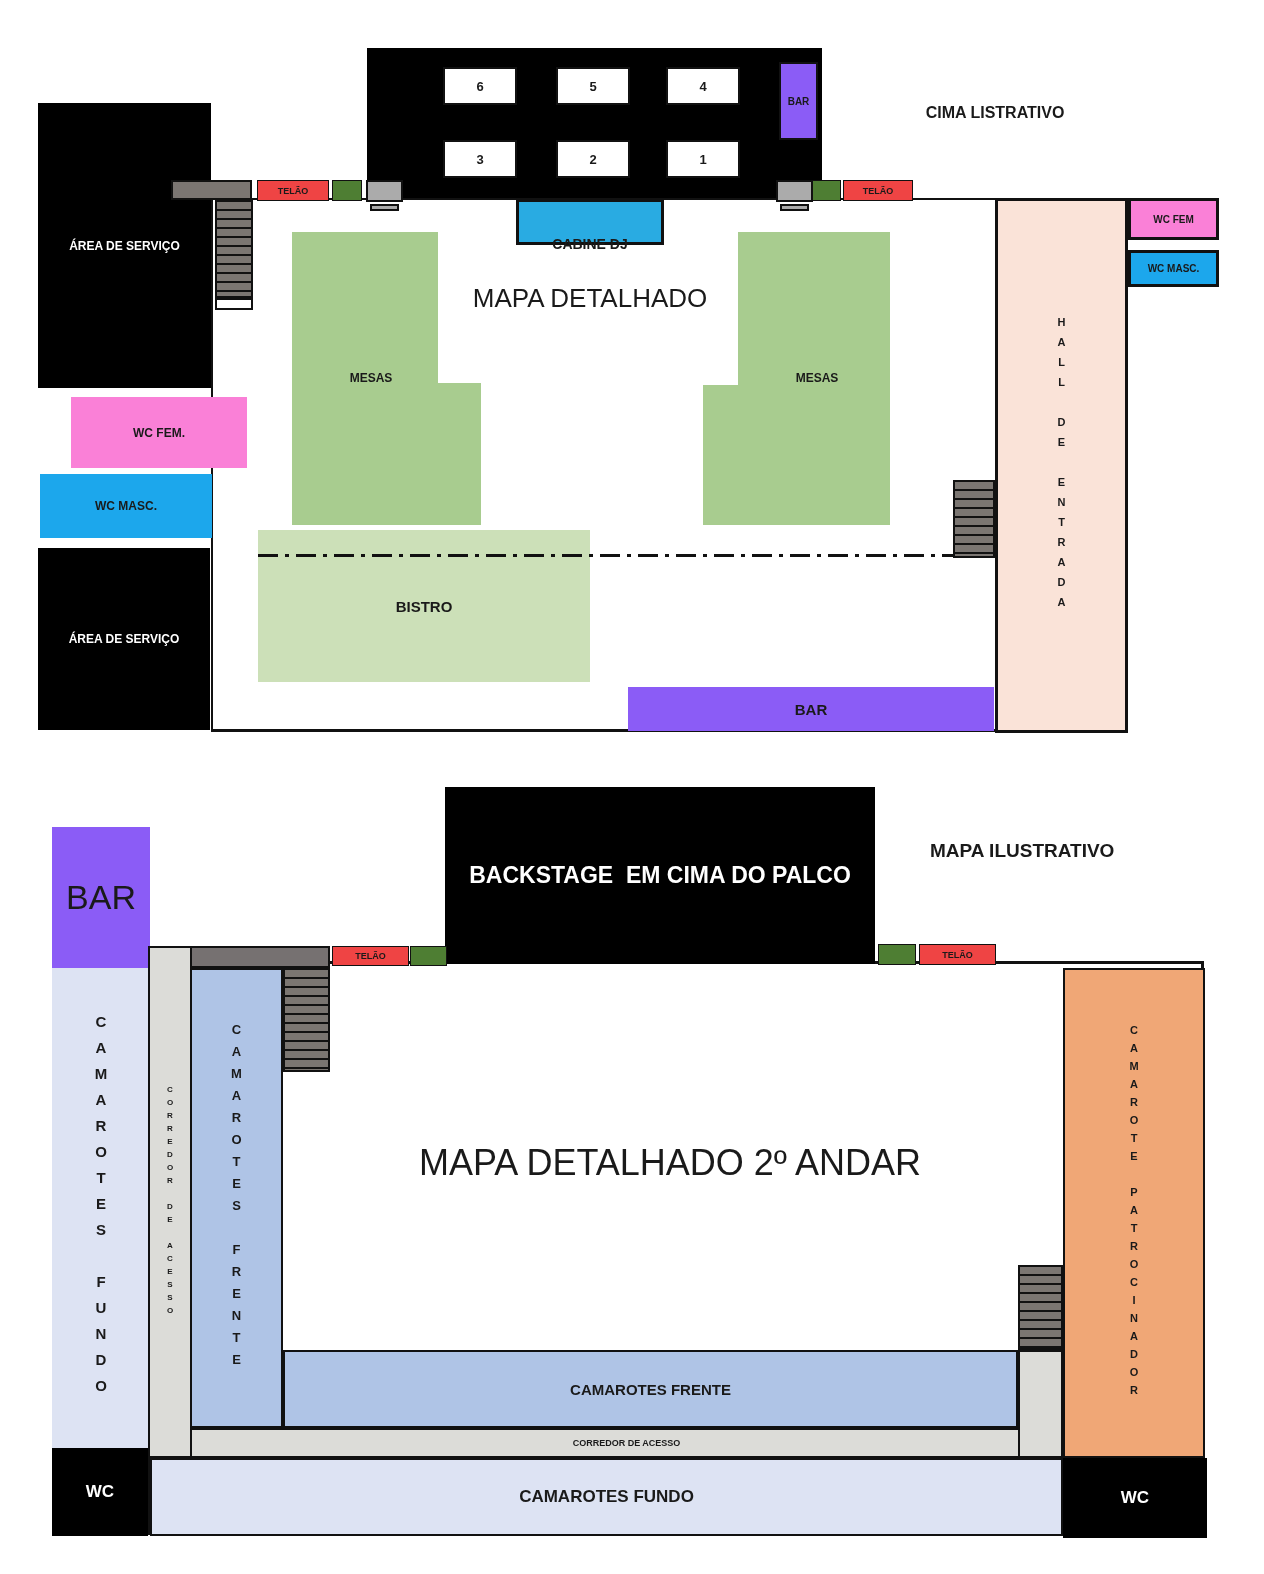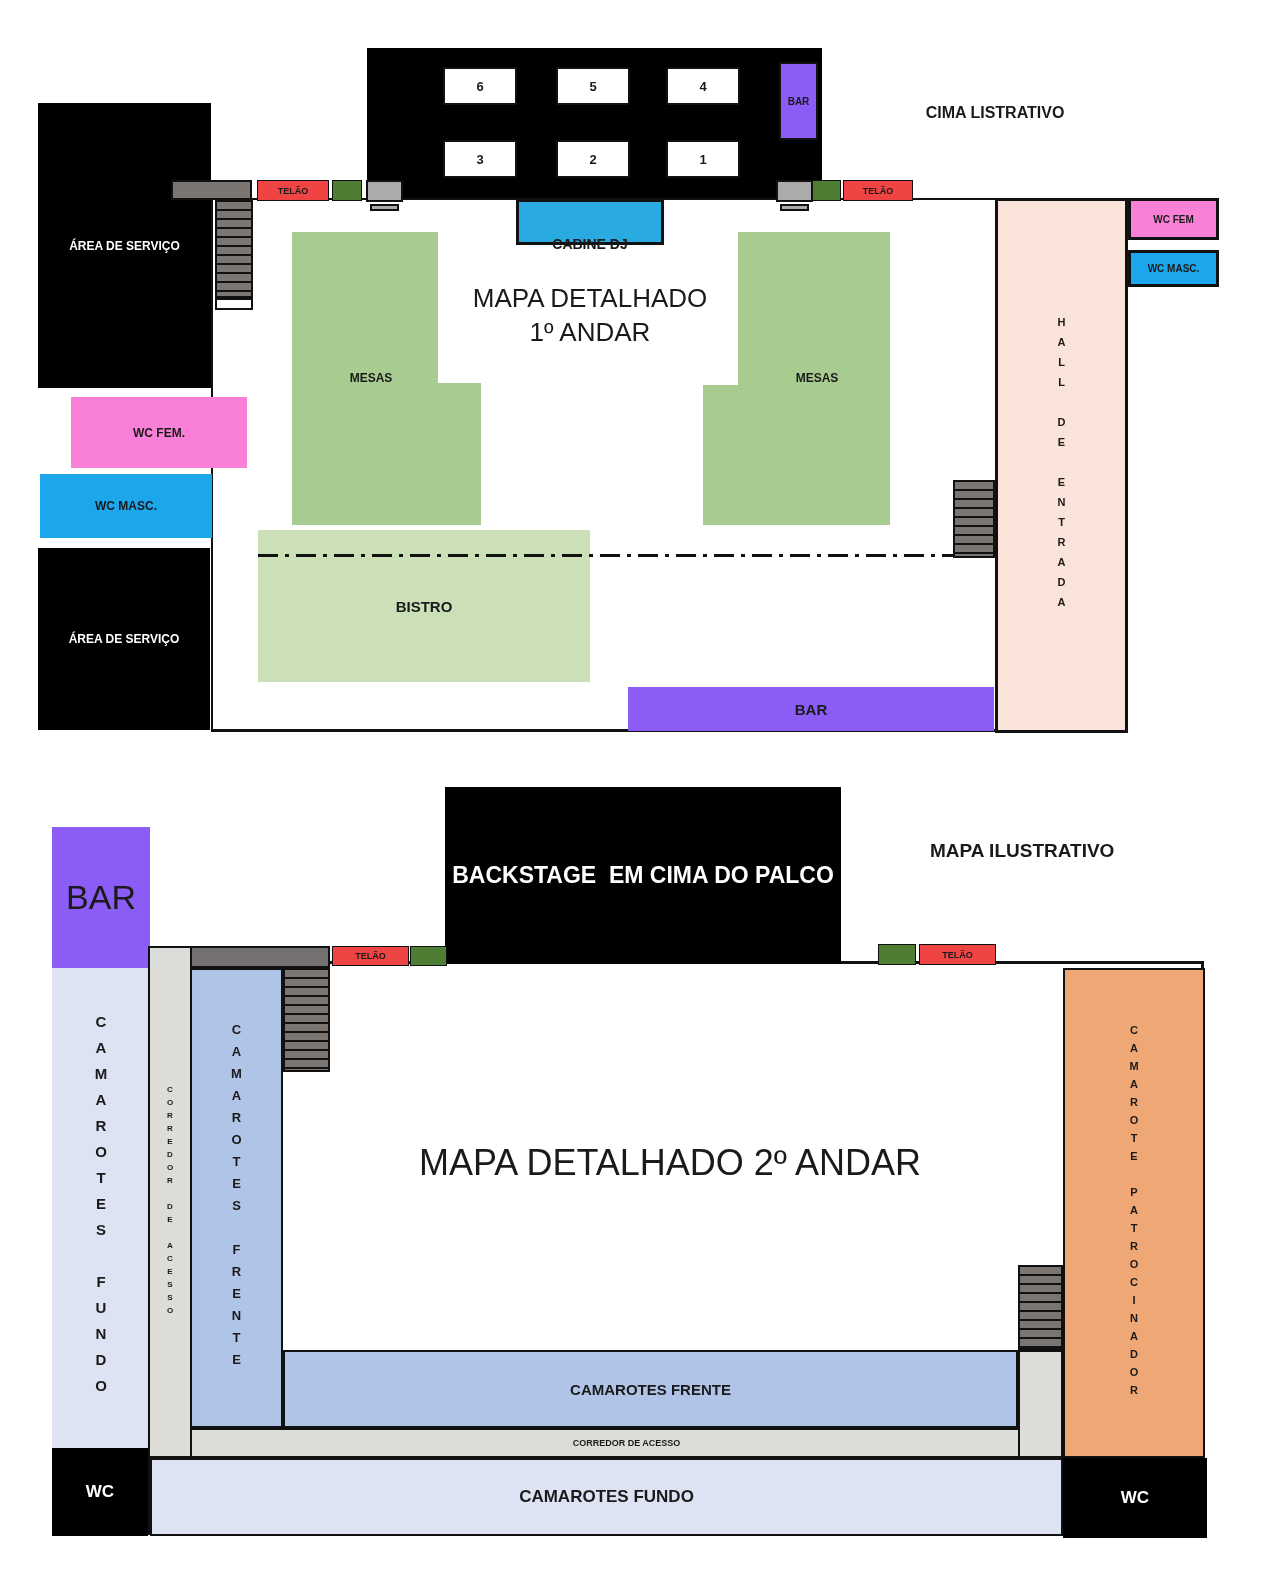--- a/index.html
+++ b/index.html
@@ -95,21 +95,20 @@
     <div class="abs orange ctr" style="left:843px;top:180px;width:70px;height:21px;">
       <span class="b" style="font-size:9px;">TELÃO</span>
     </div>
 
     <div class="abs djblue ctr" style="left:516px;top:199px;width:148px;height:46px;">
       <span class="b" style="font-size:14px;margin-top:44px;">CABINE DJ</span>
     </div>
 
     <div class="abs" style="left:380px;top:281px;width:420px;text-align:center;font-size:26px;line-height:34px;">
       <div>MAPA DETALHADO</div>
-      <div>1º ANDAR</div>
     </div>
     <div class="abs b" style="left:870px;top:104px;width:250px;text-align:center;font-size:16px;">CIMA LISTRATIVO</div>
 
     <div class="abs mesas" style="left:292px;top:232px;width:146px;height:151px;"></div>
     <div class="abs mesas" style="left:292px;top:383px;width:189px;height:142px;"></div>
     <div class="abs ctr" style="left:296px;top:368px;width:150px;height:20px;">
       <span class="b" style="font-size:12px;">MESAS</span>
     </div>
     <div class="abs mesas" style="left:738px;top:232px;width:152px;height:153px;"></div>
     <div class="abs mesas" style="left:703px;top:385px;width:187px;height:140px;"></div>
@@ -135,21 +134,21 @@
     </div>
     <div class="abs wcblue ctr" style="left:1128px;top:250px;width:91px;height:37px;border:3px solid #111;">
       <span class="b" style="font-size:10px;">WC MASC.</span>
     </div>
   </div>
 
   <div class="abs" style="left:0;top:760px;width:1264px;height:814px;">
 
     <div class="abs" style="left:148px;top:201px;width:1056px;height:574px;border:3px solid #111;"></div>
 
-    <div class="abs blk ctr" style="left:445px;top:27px;width:396px;height:177px;">
+    <div class="abs blk ctr" style="left:445px;top:27px;width:430px;height:177px;">
       <span class="b white" style="font-size:23px;white-space:pre;">BACKSTAGE  EM CIMA DO PALCO</span>
     </div>
     <div class="abs orange ctr" style="left:332px;top:186px;width:77px;height:20px;">
       <span class="b" style="font-size:9px;">TELÃO</span>
     </div>
     <div class="abs dgreen" style="left:410px;top:186px;width:37px;height:20px;"></div>
     <div class="abs dgreen" style="left:878px;top:184px;width:38px;height:21px;"></div>
     <div class="abs orange ctr" style="left:919px;top:184px;width:77px;height:21px;">
       <span class="b" style="font-size:9px;">TELÃO</span>
     </div>

